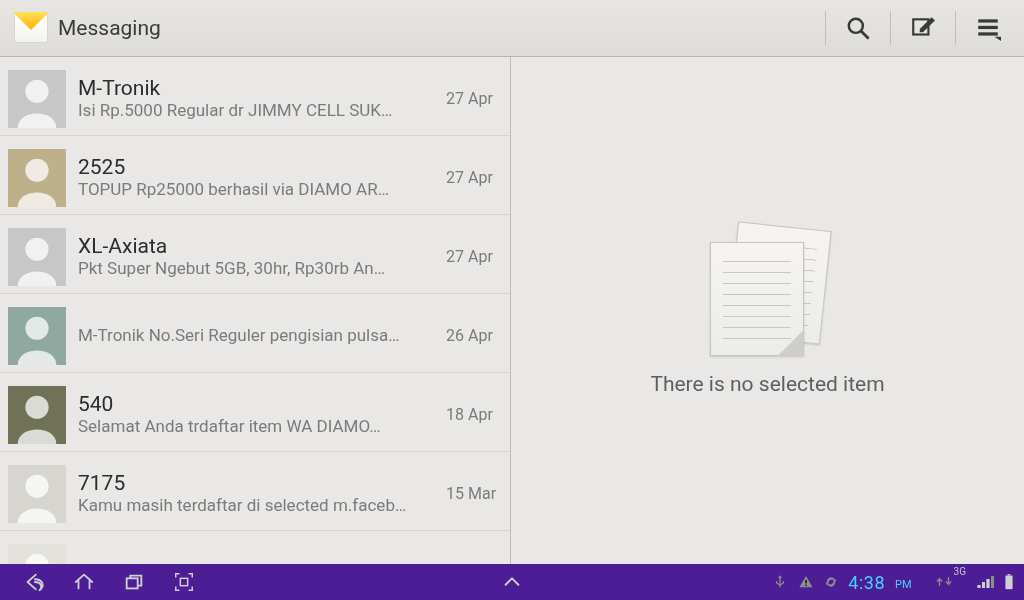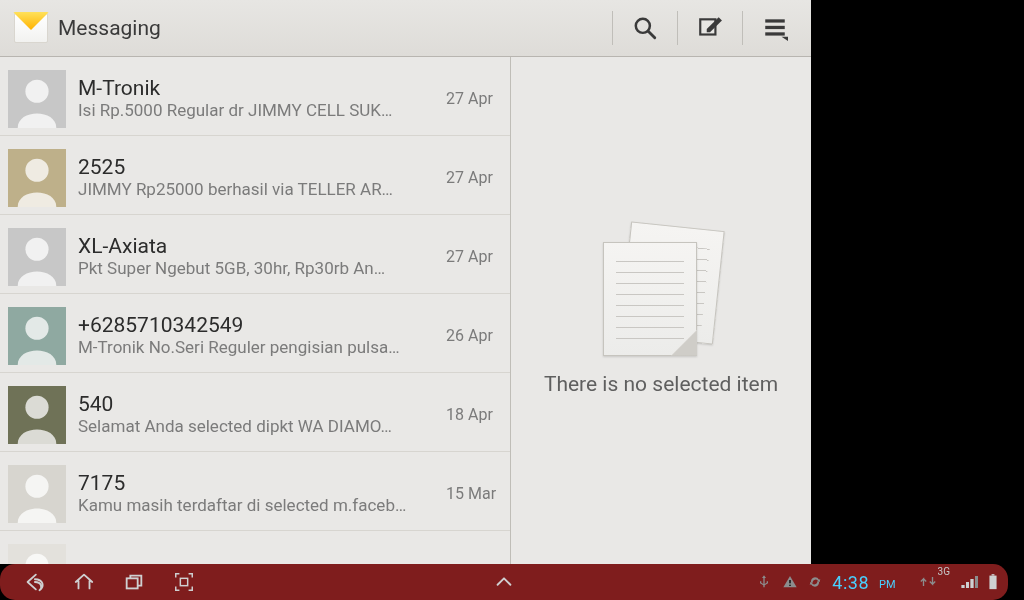--- a/index.html
+++ b/index.html
@@ -6,21 +6,21 @@
     margin: 0;
     padding: 0;
     width: 1024px;
     height: 600px;
     font-family: Roboto, "Helvetica Neue", Arial, sans-serif;
     overflow: hidden;
     background: #000;
     user-select: none;
   }
   .screen {
-    width: 811px;
+    width: 1024px;
     height: 564px; 
     background: #e9e8e6;
     display: flex;
     flex-direction: column;
   }
   
   .action-bar {
     height: 56px;
     background: linear-gradient(#e7e6e3,#dedcd8);
     border-bottom: 1px solid #b8b5b0;
@@ -168,27 +168,26 @@
     color: #7b7b7b;
     white-space: nowrap;
     margin-left: 4px;
     min-width: 54px;
     text-align: left;
   }
 
   
   .navbar {
     position: absolute;
-    left:0; right:16px; bottom:0;
+    left:0; right:0; bottom:0;
     height: 36px;
-    background: #7f1d1d;
+    background: #4c1d95;
     display: flex;
     align-items: center;
     color: #cfd0d1;
-    border-radius: 15px;
   }
   .nav-left {
     display: flex;
     align-items: center;
     gap: 10px;
     margin-left: 14px;
   }
   .nav-btn {
     width: 40px;
     height: 36px;
@@ -293,21 +292,21 @@
         <div class="conv">
           <div class="avatar">
             <svg viewBox="0 0 60 60">
     <rect width="60" height="60" fill="#beb08a"></rect>
     <circle cx="30" cy="22" r="12" fill="rgba(255,255,255,.75)"></circle>
     <path d="M10 60 C10 40 50 40 50 60 Z" fill="rgba(255,255,255,.75)"></path>
   </svg>
           </div>
           <div class="conv-texts">
             <div class="conv-name">2525</div>
-            <div class="conv-snippet">JIMMY Rp25000 berhasil via TELLER AR…</div>
+            <div class="conv-snippet">TOPUP Rp25000 berhasil via DIAMO AR…</div>
           </div>
           <div class="conv-date">27 Apr</div>
         </div>
         <div class="conv">
           <div class="avatar">
             <svg viewBox="0 0 60 60">
     <rect width="60" height="60" fill="#c7c7c7"></rect>
     <circle cx="30" cy="22" r="12" fill="rgba(255,255,255,.75)"></circle>
     <path d="M10 60 C10 40 50 40 50 60 Z" fill="rgba(255,255,255,.75)"></path>
   </svg>
@@ -320,36 +319,35 @@
         </div>
         <div class="conv">
           <div class="avatar">
             <svg viewBox="0 0 60 60">
     <rect width="60" height="60" fill="#8fa9a1"></rect>
     <circle cx="30" cy="22" r="12" fill="rgba(255,255,255,.75)"></circle>
     <path d="M10 60 C10 40 50 40 50 60 Z" fill="rgba(255,255,255,.75)"></path>
   </svg>
           </div>
           <div class="conv-texts">
-            <div class="conv-name">+6285710342549</div>
             <div class="conv-snippet">M-Tronik No.Seri Reguler pengisian pulsa…</div>
           </div>
           <div class="conv-date">26 Apr</div>
         </div>
         <div class="conv">
           <div class="avatar">
             <svg viewBox="0 0 60 60">
     <rect width="60" height="60" fill="#6f7257"></rect>
     <circle cx="30" cy="22" r="12" fill="rgba(255,255,255,.75)"></circle>
     <path d="M10 60 C10 40 50 40 50 60 Z" fill="rgba(255,255,255,.75)"></path>
   </svg>
           </div>
           <div class="conv-texts">
             <div class="conv-name">540</div>
-            <div class="conv-snippet">Selamat Anda selected dipkt WA  DIAMO…</div>
+            <div class="conv-snippet">Selamat Anda trdaftar item WA  DIAMO…</div>
           </div>
           <div class="conv-date">18 Apr</div>
         </div>
         <div class="conv">
           <div class="avatar">
             <svg viewBox="0 0 60 60">
     <rect width="60" height="60" fill="#d7d5cf"></rect>
     <circle cx="30" cy="22" r="12" fill="rgba(255,255,255,.75)"></circle>
     <path d="M10 60 C10 40 50 40 50 60 Z" fill="rgba(255,255,255,.75)"></path>
   </svg>

